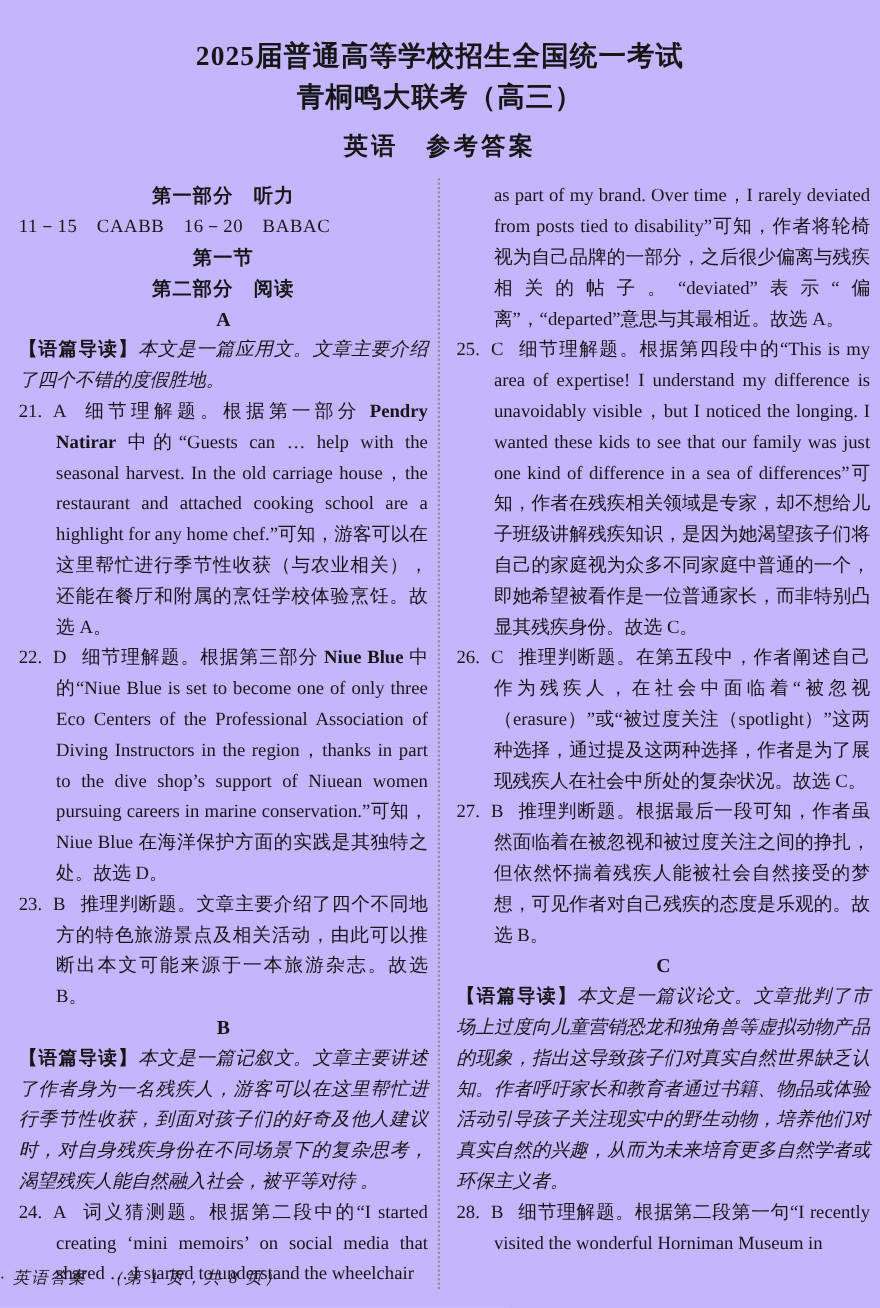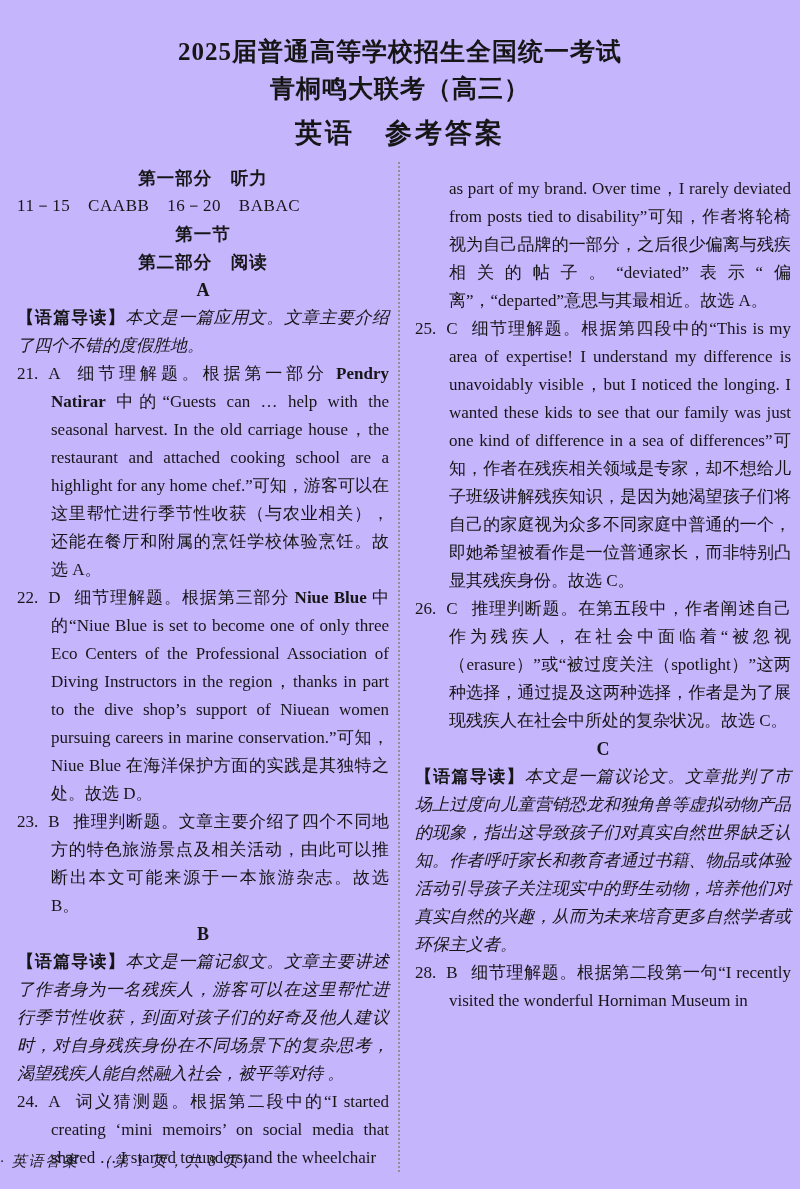--- a/index.html
+++ b/index.html
@@ -25,21 +25,21 @@
     line-height: 36px;
     letter-spacing: 1px;
   }
   .hdr-line2 {
     font-size: 25px;
     font-weight: bold;
     line-height: 37px;
     letter-spacing: 1px;
   }
   .hdr-line3 {
-    font-size: 27px;
+    font-size: 22px;
     font-weight: bold;
     font-family: "Liberation Sans", "DejaVu Sans", sans-serif;
     letter-spacing: 3px;
     margin-top: 9px;
     line-height: 34px;
   }
   .cols {
     display: flex;
     margin-top: 12px;
     align-items: stretch;
@@ -91,21 +91,20 @@
     padding-left: 34px;
     text-indent: -34px;
   }
   .item .num { }
   .item .ans {
     padding-left: 10px;
     padding-right: 13px;
   }
   .cont-para {
     margin-left: 34px;
-    margin-top: 11px;
   }
   .b { font-weight: bold; }
   .footer {
     position: absolute;
     left: 0;
     bottom: 18px;
     width: 100%;
     font-size: 15px;
     font-style: italic;
     letter-spacing: 2px;
@@ -135,20 +134,21 @@
         <div class="item"><span class="num">22.</span><span class="ans">D</span><span>细节理解题。根据第三部分 </span><span class="b">Niue Blue</span><span> 中的“Niue Blue is set to become one of only three Eco Centers of the Professional Association of Diving Instructors in the region，thanks in part to the dive shop’s support of Niuean women pursuing careers in marine conservation.”可知，Niue Blue 在海洋保护方面的实践是其独特之处。故选 D。</span></div>
         <div class="item"><span class="num">23.</span><span class="ans">B</span><span>推理判断题。文章主要介绍了四个不同地方的特色旅游景点及相关活动，由此可以推断出本文可能来源于一本旅游杂志。故选 B。</span></div>
         <div class="section-letter">B</div>
         <div class="guide-para"><span class="guide-label">【语篇导读】</span><span class="guide-text">本文是一篇记叙文。文章主要讲述了作者身为一名残疾人，游客可以在这里帮忙进行季节性收获，到面对孩子们的好奇及他人建议时，对自身残疾身份在不同场景下的复杂思考，渴望残疾人能自然融入社会，被平等对待 。</span></div>
         <div class="item"><span class="num">24.</span><span class="ans">A</span><span>词义猜测题。根据第二段中的“I started creating ‘mini memoirs’ on social media that shared … I started to understand the wheelchair</span></div>
       </div>
     <div class="col col-right">
         <div class="cont-para">as part of my brand. Over time，I rarely deviated from posts tied to disability”可知，作者将轮椅视为自己品牌的一部分，之后很少偏离与残疾相关的帖子。“deviated”表示“偏离”，“departed”意思与其最相近。故选 A。</div>
         <div class="item"><span class="num">25.</span><span class="ans">C</span><span>细节理解题。根据第四段中的“This is my area of expertise! I understand my difference is unavoidably visible，but I noticed the longing. I wanted these kids to see that our family was just one kind of difference in a sea of differences”可知，作者在残疾相关领域是专家，却不想给儿子班级讲解残疾知识，是因为她渴望孩子们将自己的家庭视为众多不同家庭中普通的一个，即她希望被看作是一位普通家长，而非特别凸显其残疾身份。故选 C。</span></div>
         <div class="item"><span class="num">26.</span><span class="ans">C</span><span>推理判断题。在第五段中，作者阐述自己作为残疾人，在社会中面临着“被忽视（erasure）”或“被过度关注（spotlight）”这两种选择，通过提及这两种选择，作者是为了展现残疾人在社会中所处的复杂状况。故选 C。</span></div>
+        <div class="item"><span class="num">27.</span><span class="ans">B</span><span>推理判断题。根据最后一段可知，作者虽然面临着在被忽视和被过度关注之间的挣扎，但依然怀揣着残疾人能被社会自然接受的梦想，可见作者对自己残疾的态度是乐观的。故选 B。</span></div>
         <div class="section-letter">C</div>
         <div class="guide-para"><span class="guide-label">【语篇导读】</span><span class="guide-text">本文是一篇议论文。文章批判了市场上过度向儿童营销恐龙和独角兽等虚拟动物产品的现象，指出这导致孩子们对真实自然世界缺乏认知。作者呼吁家长和教育者通过书籍、物品或体验活动引导孩子关注现实中的野生动物，培养他们对真实自然的兴趣，从而为未来培育更多自然学者或环保主义者。</span></div>
         <div class="item"><span class="num">28.</span><span class="ans">B</span><span>细节理解题。根据第二段第一句“I recently visited the wonderful Horniman Museum in</span></div>
       </div>
   </div>
 
   <div class="footer">· 英语答案　（第 1 页，共 8 页） ·</div>
 
 </div>
 

